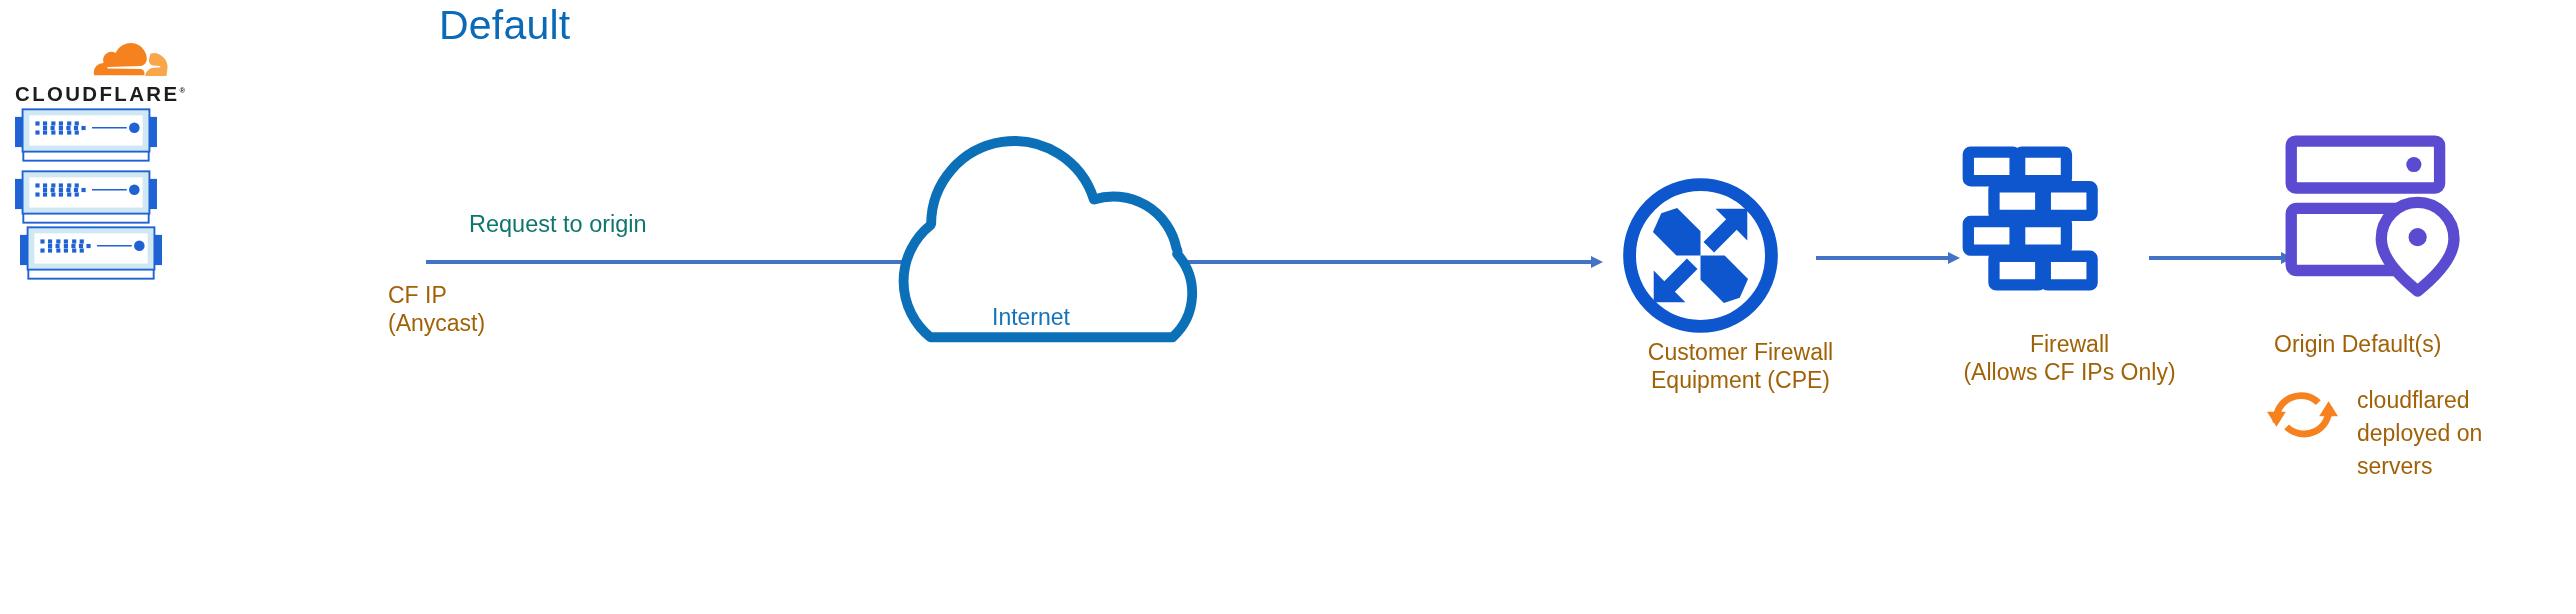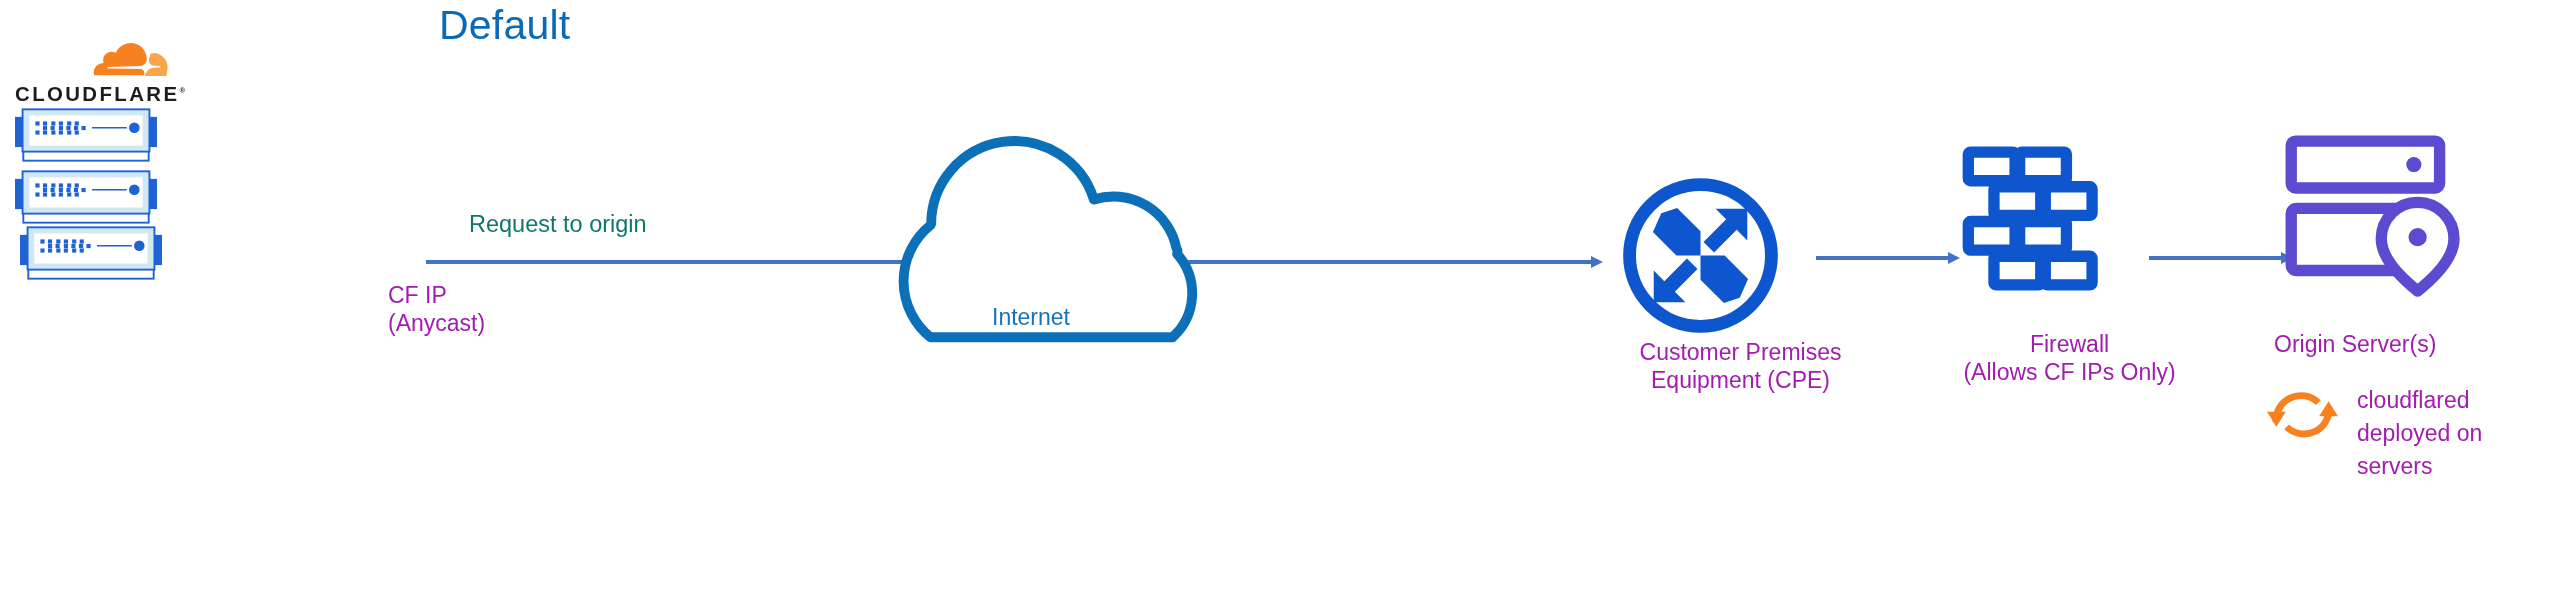--- a/index.html
+++ b/index.html
@@ -51,21 +51,21 @@
 
   #arrow-cpe-firewall{left:1816px;top:253px;width:144px;}
   #arrow-cpe-firewall .shaft{width:132px;}
   #arrow-cpe-firewall .head{left:132px;top:-1.5px;}
 
   #arrow-firewall-origin{left:2149px;top:253px;width:144px;}
   #arrow-firewall-origin .shaft{width:132px;}
   #arrow-firewall-origin .head{left:132px;top:-1.5px;}
 
   
-  .label{color:#a21caf;font-size:23px;line-height:28px;white-space:pre-line;}
+  .label{color:#a16207;font-size:23px;line-height:28px;white-space:pre-line;}
   #label-request-to-origin{left:469px;top:210px;font-size:23.5px;color:#0f766e;white-space:nowrap;}
   #label-cf-ip{left:388px;top:281px;}
   #label-internet{left:992px;top:303px;font-size:23px;color:#1573b9;white-space:nowrap;}
   #label-cpe{left:1559px;top:338px;text-align:center;width:363px;}
   #label-firewall{left:1903px;top:330px;text-align:center;width:333px;}
   #label-origin-server{left:2274px;top:330px;white-space:nowrap;}
   #label-cloudflared{left:2357px;top:384px;line-height:33px;}
 
   
   #internet-cloud{left:832px;top:110px;width:439px;height:235px;}
@@ -212,21 +212,21 @@
     <path d="M56 52 L77 45 L108 76 L108 108 L76 108 L45 77 Z"></path>
 
     <path d="M170 46 L170 88 L156 74 L126 104 L112 90 L142 60 L128 46 Z"></path>
 
     <path d="M46 170 L88 170 L74 156 L104 126 L90 112 L60 142 L46 128 Z"></path>
 
     <path d="M160 164 L139 171 L108 140 L108 108 L140 108 L171 139 Z"></path>
   </g>
 </svg>
 
-<div class="abs label" id="label-cpe">Customer Premises
+<div class="abs label" id="label-cpe">Customer Firewall
 Equipment (CPE)</div>
 
 <svg class="abs" id="firewall-icon" viewBox="0 0 208 202">
   <g fill="none" stroke="#0d56ce" stroke-width="15" stroke-linejoin="round">
 
     <rect x="11" y="9" width="62" height="38" rx="3"></rect>
     <rect x="79" y="9" width="62" height="38" rx="3"></rect>
 
     <rect x="45" y="55" width="62" height="38" rx="3"></rect>
     <rect x="113" y="55" width="62" height="38" rx="3"></rect>
@@ -257,21 +257,21 @@
   <rect x="8" y="8" width="196" height="62" rx="6" fill="none" stroke="#5a4bd1" stroke-width="15"></rect>
   <circle cx="170" cy="39" r="10" fill="#5a4bd1"></circle>
 
   <path d="M15 97 H150 V179 H15 A7 7 0 0 1 8 172 V104 A7 7 0 0 1 15 97 Z" fill="none" stroke="#5a4bd1" stroke-width="15" stroke-linejoin="round"></path>
 
   <path d="M175 89 A48 48 0 0 1 223 137 C223 166 190 194 175 206
            C160 194 127 166 127 137 A48 48 0 0 1 175 89 Z" fill="#ffffff" stroke="#5a4bd1" stroke-width="15" stroke-linejoin="round"></path>
   <circle cx="175" cy="135" r="12" fill="#5a4bd1"></circle>
 </svg>
 
-<div class="abs label" id="label-origin-server">Origin Server(s)</div>
+<div class="abs label" id="label-origin-server">Origin Default(s)</div>
 
 <svg class="abs" id="cloudflared-refresh-icon" viewBox="0 0 104 90">
   <g fill="none" stroke="#f6821f" stroke-width="9" stroke-linecap="butt">
     <path d="M17 56 A33 33 0 0 1 73 30"></path>
     <path d="M87 36 A33 33 0 0 1 31 62"></path>
   </g>
   <polygon points="5,42 30,42 17.5,62" fill="#f6821f"></polygon>
   <polygon points="74,28 99,28 86.5,48" fill="#f6821f" transform="rotate(180 86.5 38)"></polygon>
 </svg>
 

